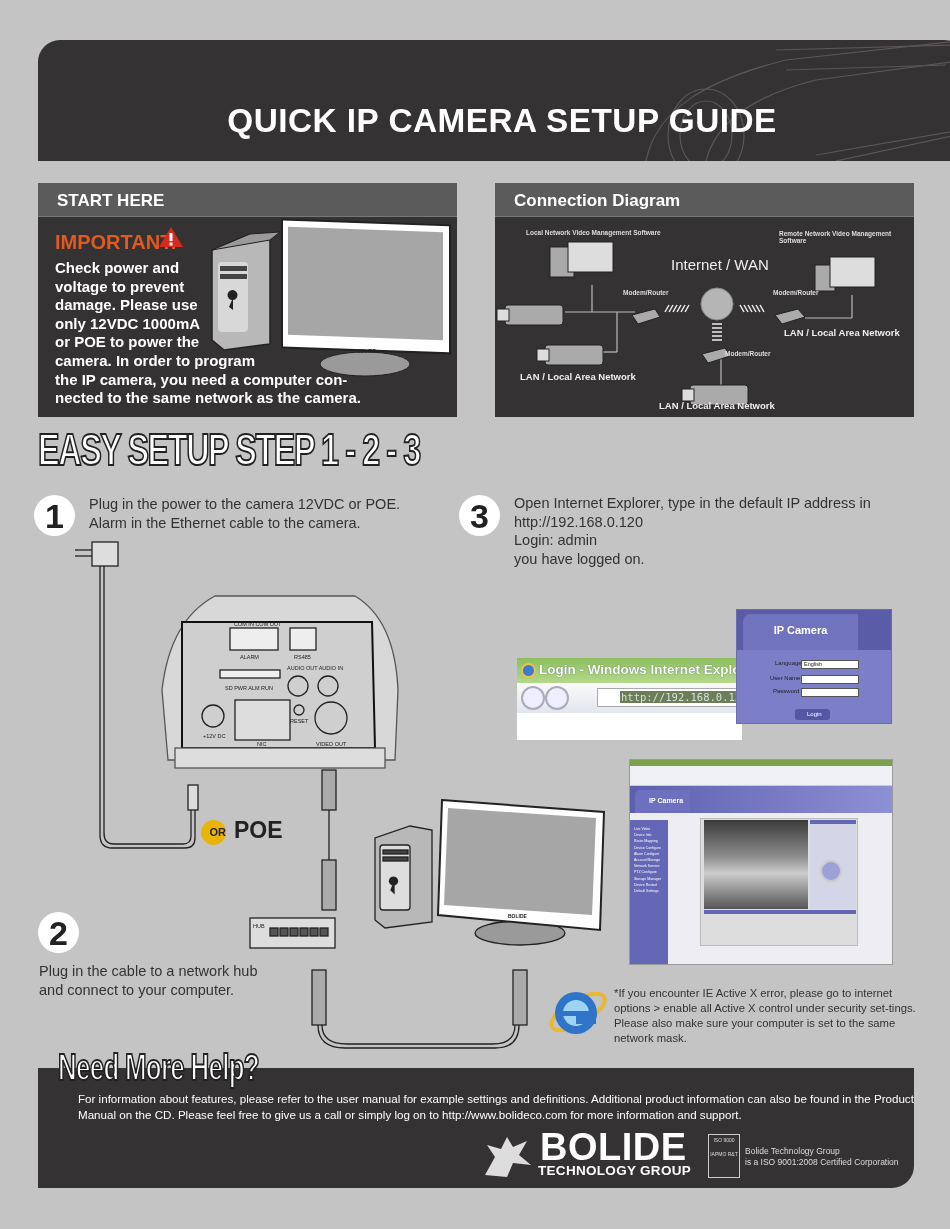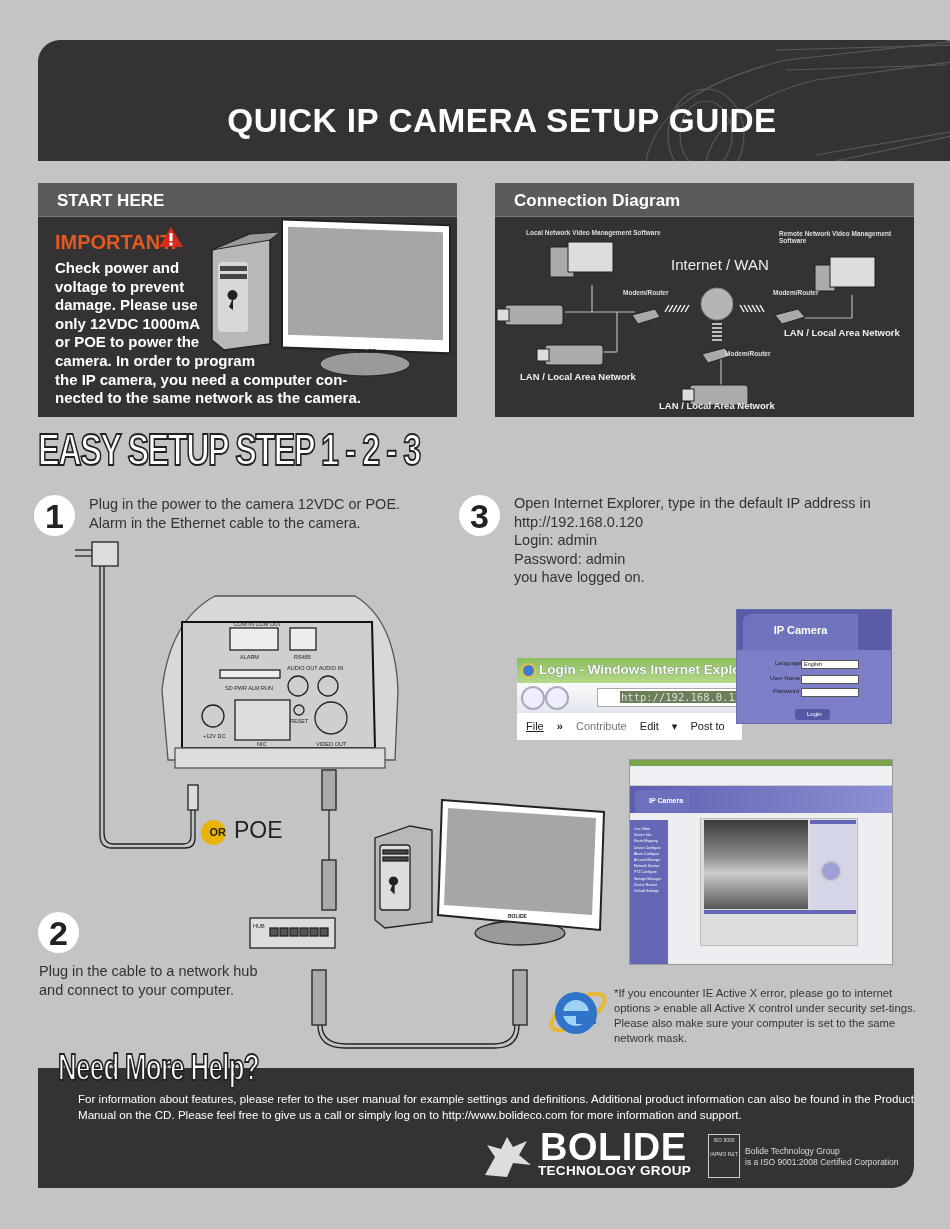--- a/index.html
+++ b/index.html
@@ -184,21 +184,20 @@
 <div id="step1text" class="abs steptext">
   <div>Plug in the power to the camera 12VDC or POE.</div>
   <div>Alarm in the Ethernet cable to the camera.</div>
 </div>
 
 <div id="step3num" class="abs stepnum">3</div>
 <div id="step3text" class="abs steptext">
   <div>Open Internet Explorer, type in the default IP address in</div>
   <div>http://192.168.0.120</div>
   <div>Login: admin</div>
-  <div>Password: admin</div>
   <div>you have logged on.</div>
 </div>
 
 <svg class="abs" style="left:0;top:530px;" width="620" height="530" viewBox="0 530 620 530">
   <g fill="none" stroke="#222" stroke-width="1.3">
 
     <rect x="92" y="542" width="26" height="24" fill="#ddd"></rect>
     <line x1="75" y1="550" x2="92" y2="550"></line>
       <line x1="75" y1="556" x2="92" y2="556"></line>
     <path d="M100 566 L100 835 Q100 848 112 848 L185 848 Q195 848 195 838 L195 810"></path>
@@ -255,45 +254,37 @@
     <text x="203" y="738">+12V DC</text>
     <text x="257" y="746">NIC</text>
     <text x="290" y="723">RESET</text>
     <text x="316" y="746">VIDEO OUT</text>
     <text x="253" y="928">HUB</text>
     <text x="508" y="918" font-weight="bold" font-size="5">BOLIDE</text>
   </g>
 </svg>
 
 <div class="abs" style="left:201px;top:820px;width:25px;height:25px;border-radius:50%;background:#eab308;color:#222;font-weight:900;font-size:11px;text-align:right;line-height:25px;">OR</div>
-<div class="abs" style="left:234px;top:817px;font-weight:400;font-size:23px;color:#222;">POE</div>
+<div class="abs" style="left:234px;top:817px;font-weight:700;font-size:23px;color:#222;">POE</div>
 
 <div id="step2num" class="abs stepnum">2</div>
 <div id="step2text" class="abs steptext">
   <div>Plug in the cable to a network hub</div>
   <div>and connect to your computer.</div>
 </div>
 
 <div id="ie-shot" class="abs">
   <div class="tb">
     <span style="position:absolute;left:4px;top:5px;width:15px;height:15px;border-radius:50%;background:#3a7bd5;border:2px solid #f0c040;"></span>
     <span>Login - Windows Internet Explorer</span>
   </div>
   <div class="nav">
     <span style="position:absolute;left:4px;top:3px;width:24px;height:24px;border-radius:50%;border:2px solid #aab;background:#eef;"></span>
     <span style="position:absolute;left:28px;top:3px;width:24px;height:24px;border-radius:50%;border:2px solid #aab;background:#eef;"></span>
     <div class="addr"><span>http://192.168.0.120</span></div>
-  </div>
-  <div class="menu">
-    <span style="text-decoration:underline;">File</span>
-    <span style="font-weight:bold;">»</span>
-    <span style="color:#777;">Contribute</span>
-    <span>Edit</span>
-    <span>▾</span>
-    <span>Post to</span>
   </div>
 </div>
 
 <div id="login" class="abs">
   <div class="head">
       <div class="tab">IP Camera</div>
     </div>
 </div>
 <div class="abs" style="left:775px;top:660px;font-size:6px;">Language</div>
 <div class="abs" style="left:801px;top:660px;width:58px;height:9px;background:#fff;border:1px solid #555;font-size:5.5px;padding-left:2px;">English</div>

